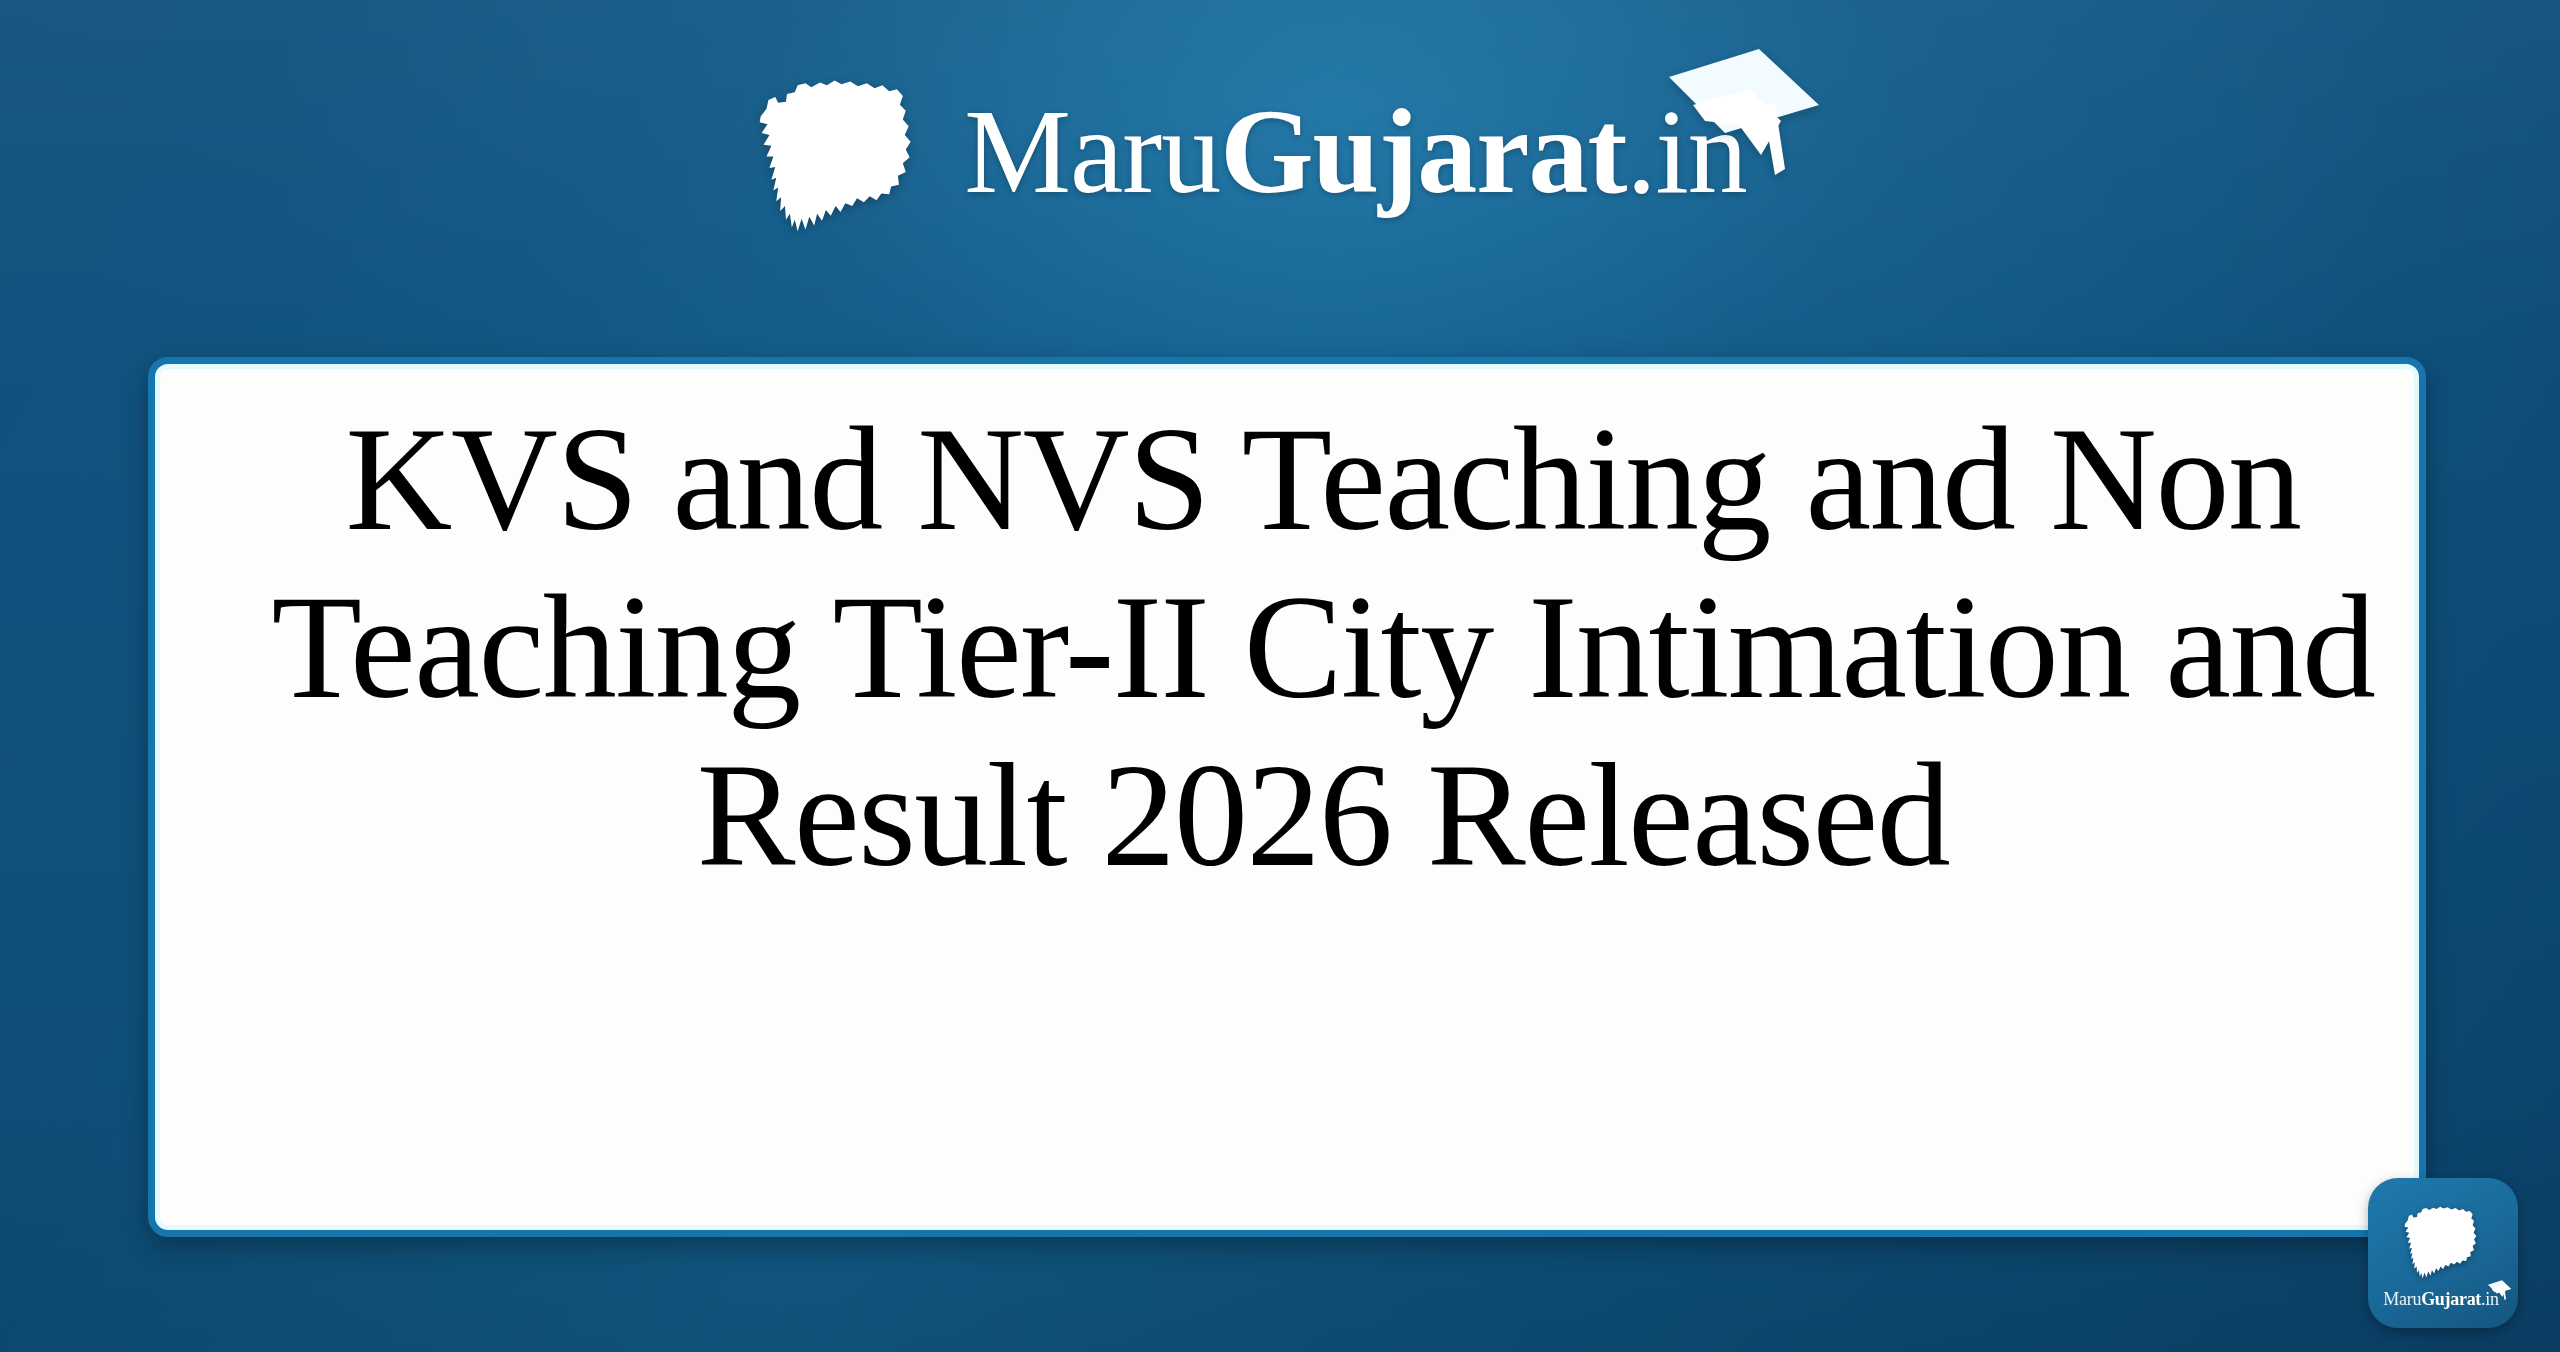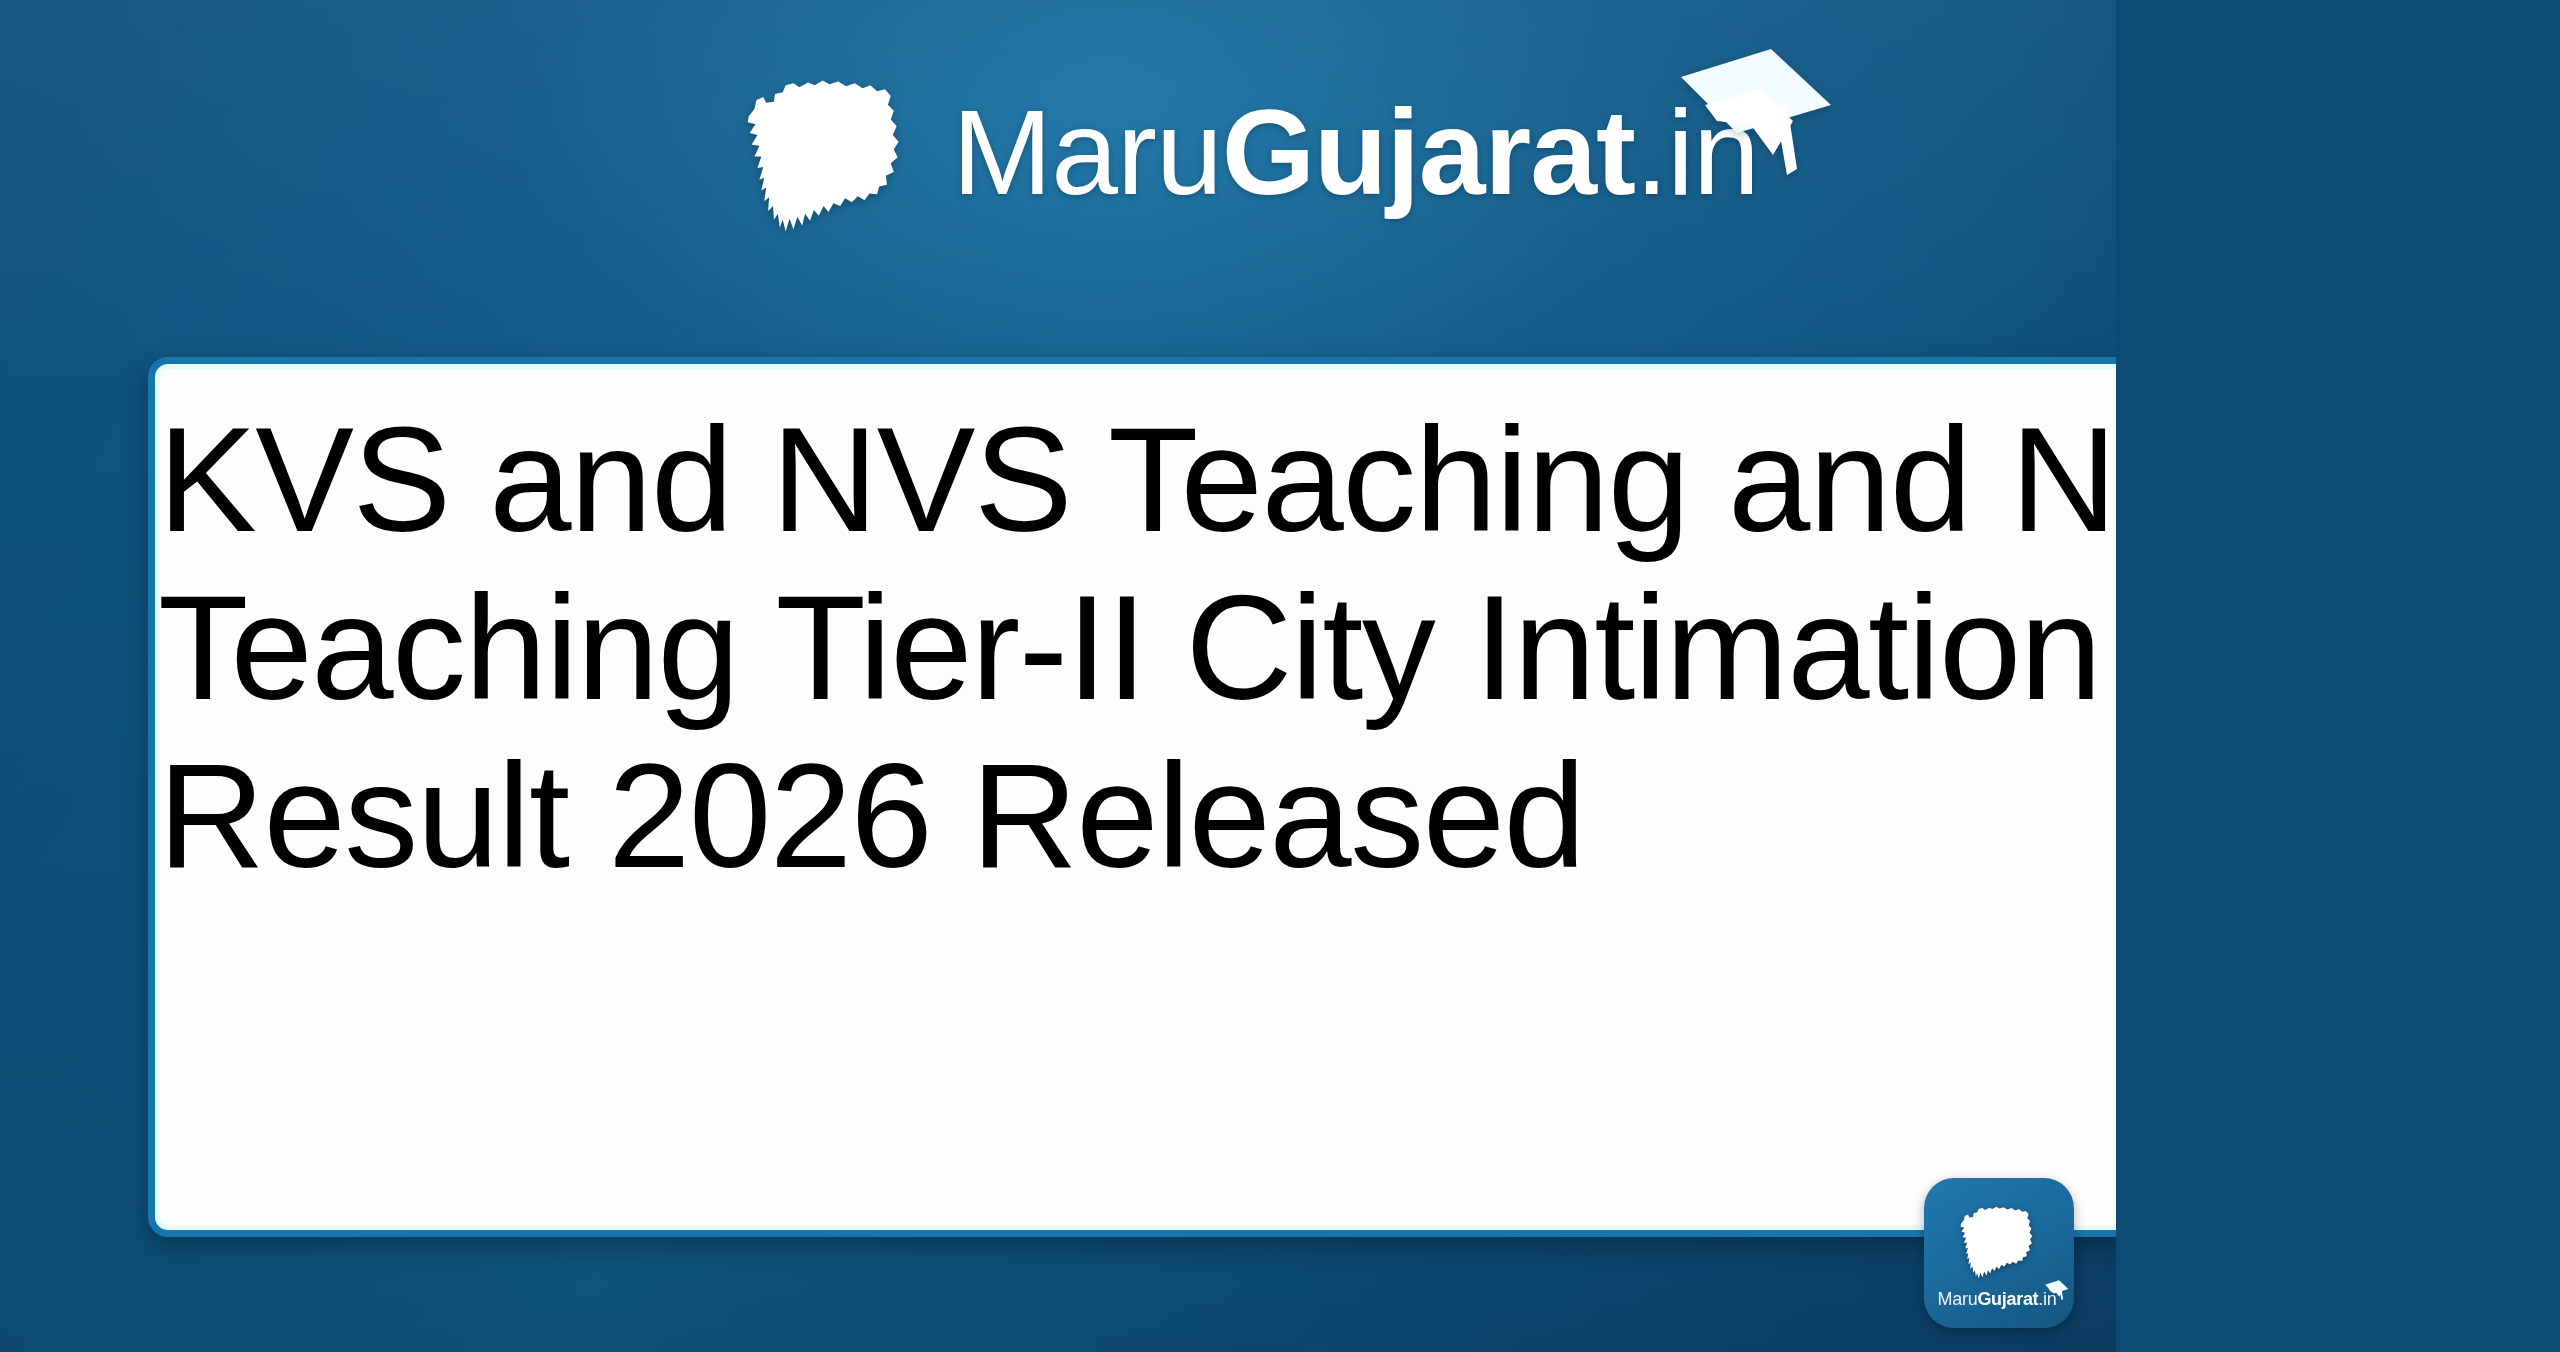--- a/index.html
+++ b/index.html
@@ -14,34 +14,35 @@
 
   body {
     font-family: "Liberation Sans", sans-serif;
     position: relative;
   }
 
   
   .stage {
     position: absolute;
     inset: 0;
-    width: 2116px;
+    width: 2560px;
     height: 1352px;
     background:
       radial-gradient(ellipse 1500px 900px at 52% 8%,
           rgba(32,121,170,0.85) 0%,
           rgba(22,96,143,0.55) 38%,
           rgba(13,76,118,0.0) 72%),
       linear-gradient(118deg,
           #10517d 0%,
           #0f5480 22%,
           #125f8c 45%,
           #0f5480 68%,
           #0c4670 100%);
     overflow: hidden;
+    font-family: Liberation Serif, serif;
   }
   .stage::after {
     content:"";
     position:absolute;
     inset:0;
     background:
       linear-gradient(to bottom, rgba(255,255,255,0.035) 0%, rgba(0,0,0,0) 30%,
                       rgba(0,0,0,0.06) 78%, rgba(0,0,0,0.14) 100%);
     pointer-events:none;
   }
@@ -111,20 +112,21 @@
     left: 158px;
     top: 396px;
     width: 2330px;
     font-size: 148px;
     line-height: 1.135;
     font-weight: 400;
     color: #000000;
     letter-spacing: -1.5px;
     white-space: pre-wrap;
     z-index: 6;
+    text-align: center;
   }
 
   
   .corner-badge {
     position: absolute;
     right: 42px;
     bottom: 24px;
     width: 150px;
     height: 150px;
     border-radius: 30px;

